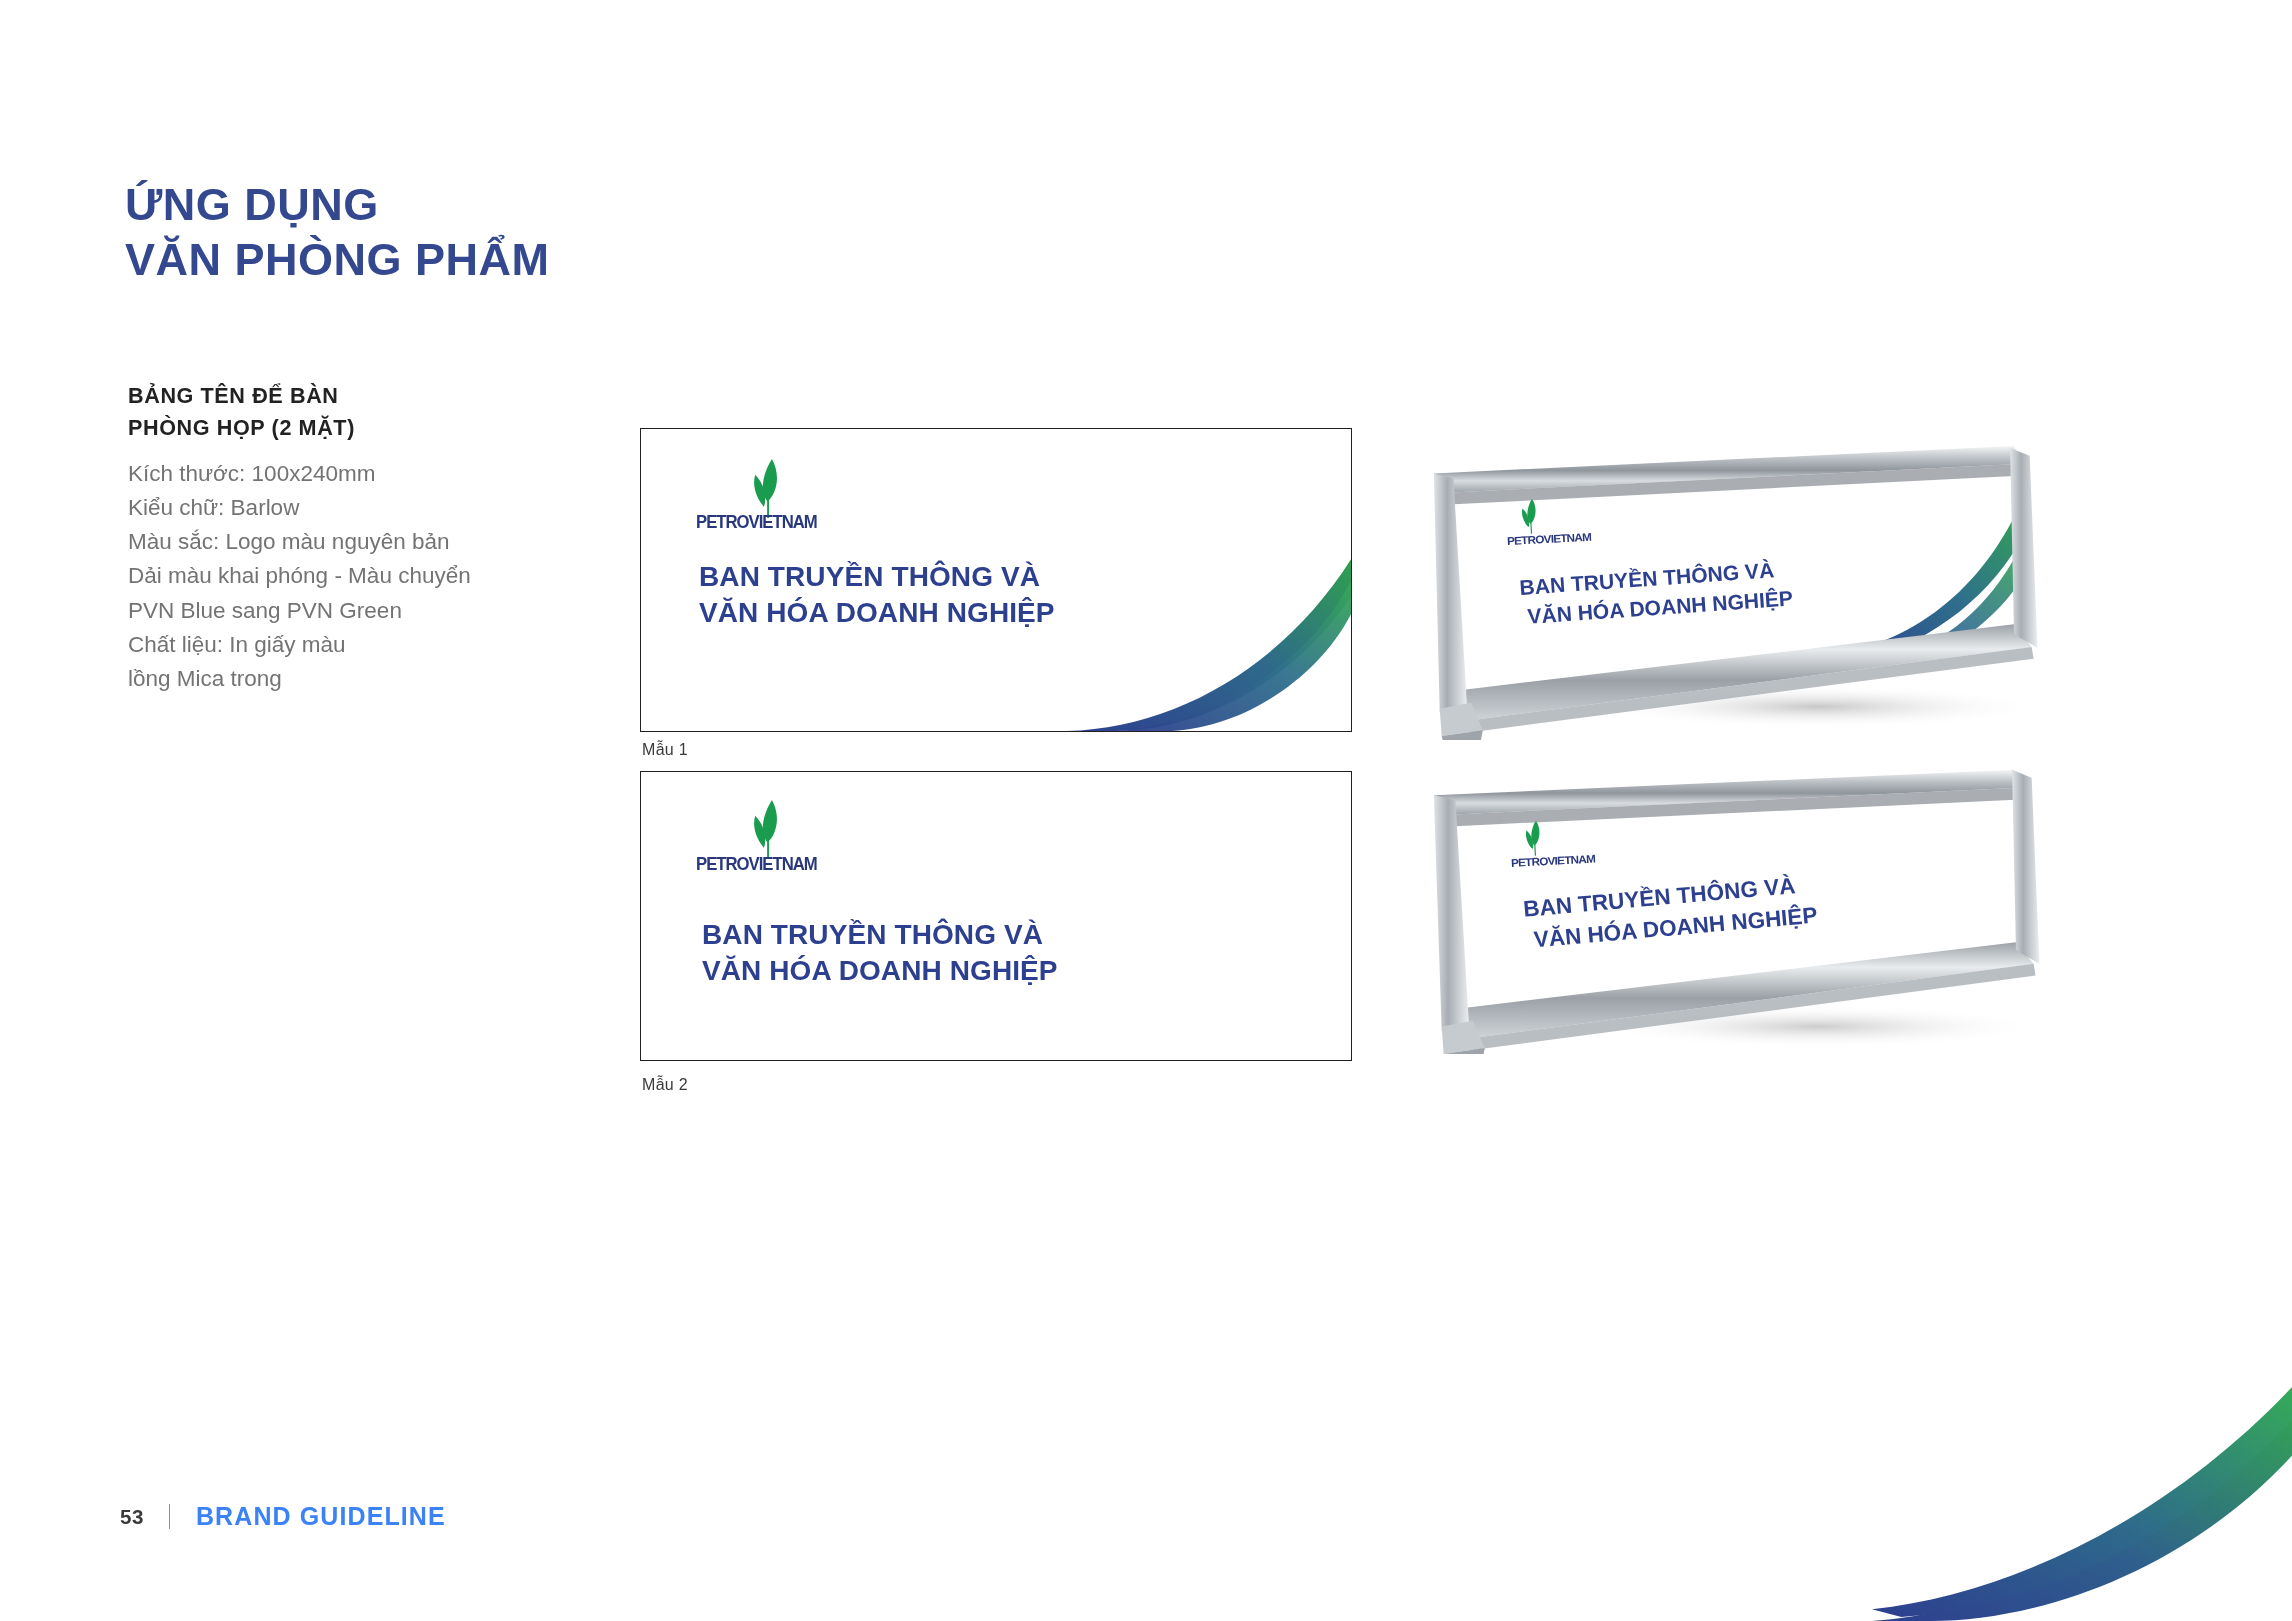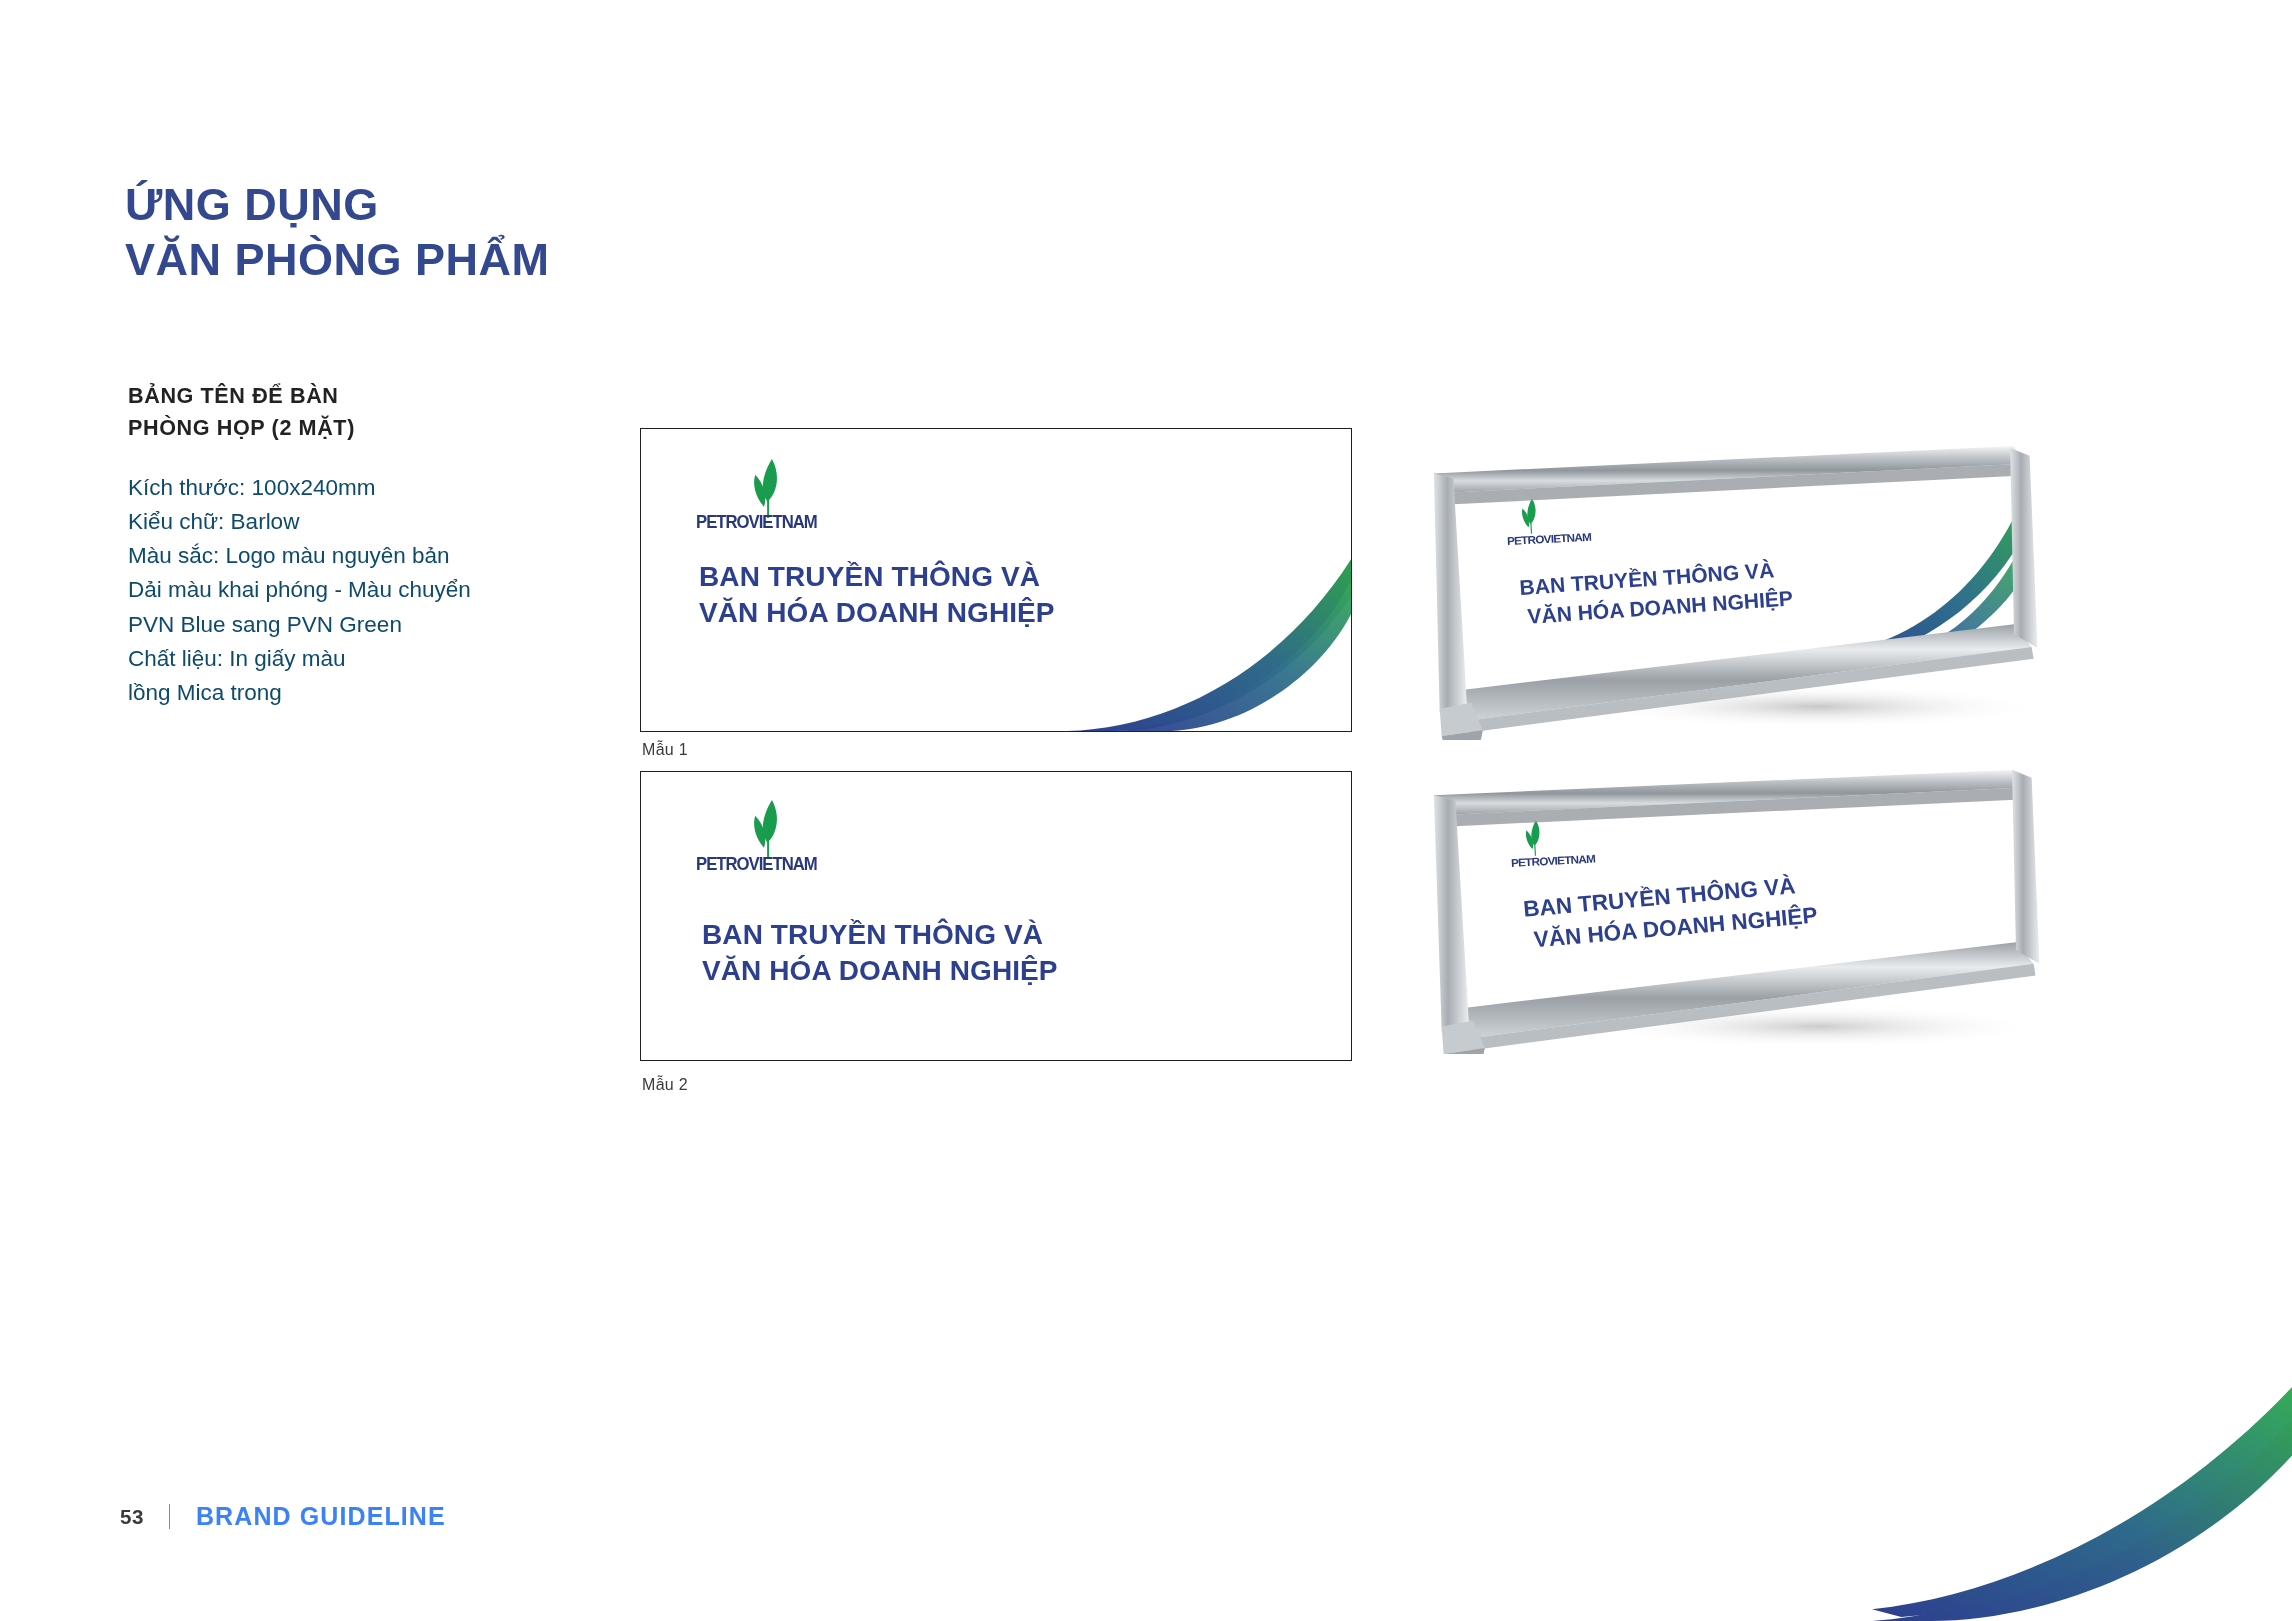--- a/index.html
+++ b/index.html
@@ -43,26 +43,26 @@
     top:380px;
     width:461px;
   }
   .spec-heading{
     font-size:21.6px;
     font-weight:700;
     letter-spacing:0.6px;
     line-height:1.5;
     color:#222222;
     white-space:pre-line;
-    margin-bottom:26px;
+    margin-bottom:12px;
   }
   .spec-list{
     font-size:22.5px;
     line-height:1.52;
-    color:#0c4a6e;
+    color:#737373;
     font-weight:400;
     white-space:pre-line;
   }
 
   
   .sample{
     position:absolute;
     border:1px solid #231f20;
     background:#ffffff;
     overflow:hidden;

